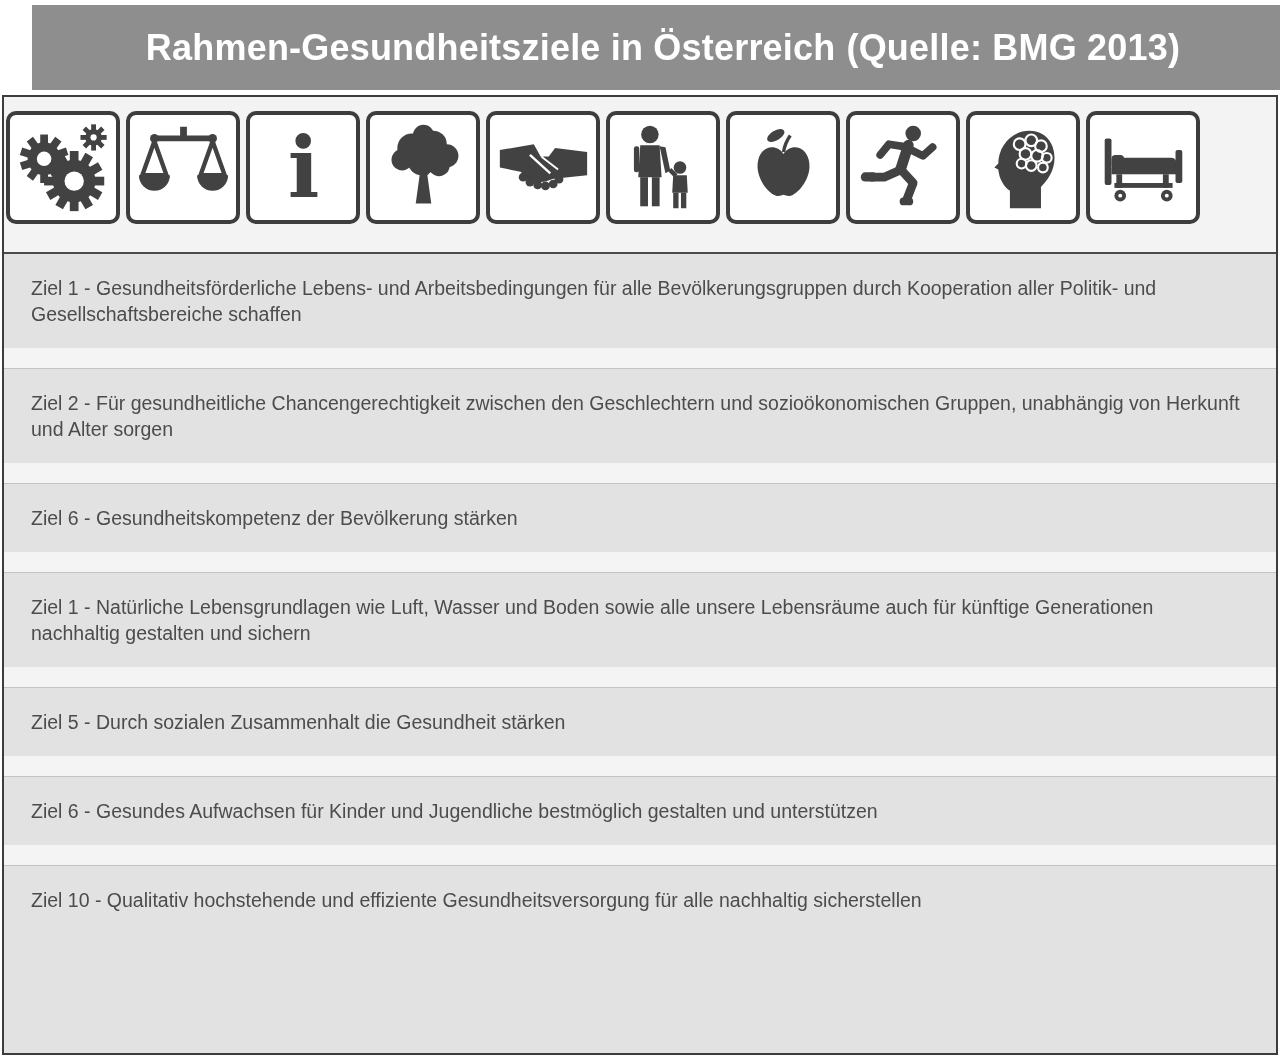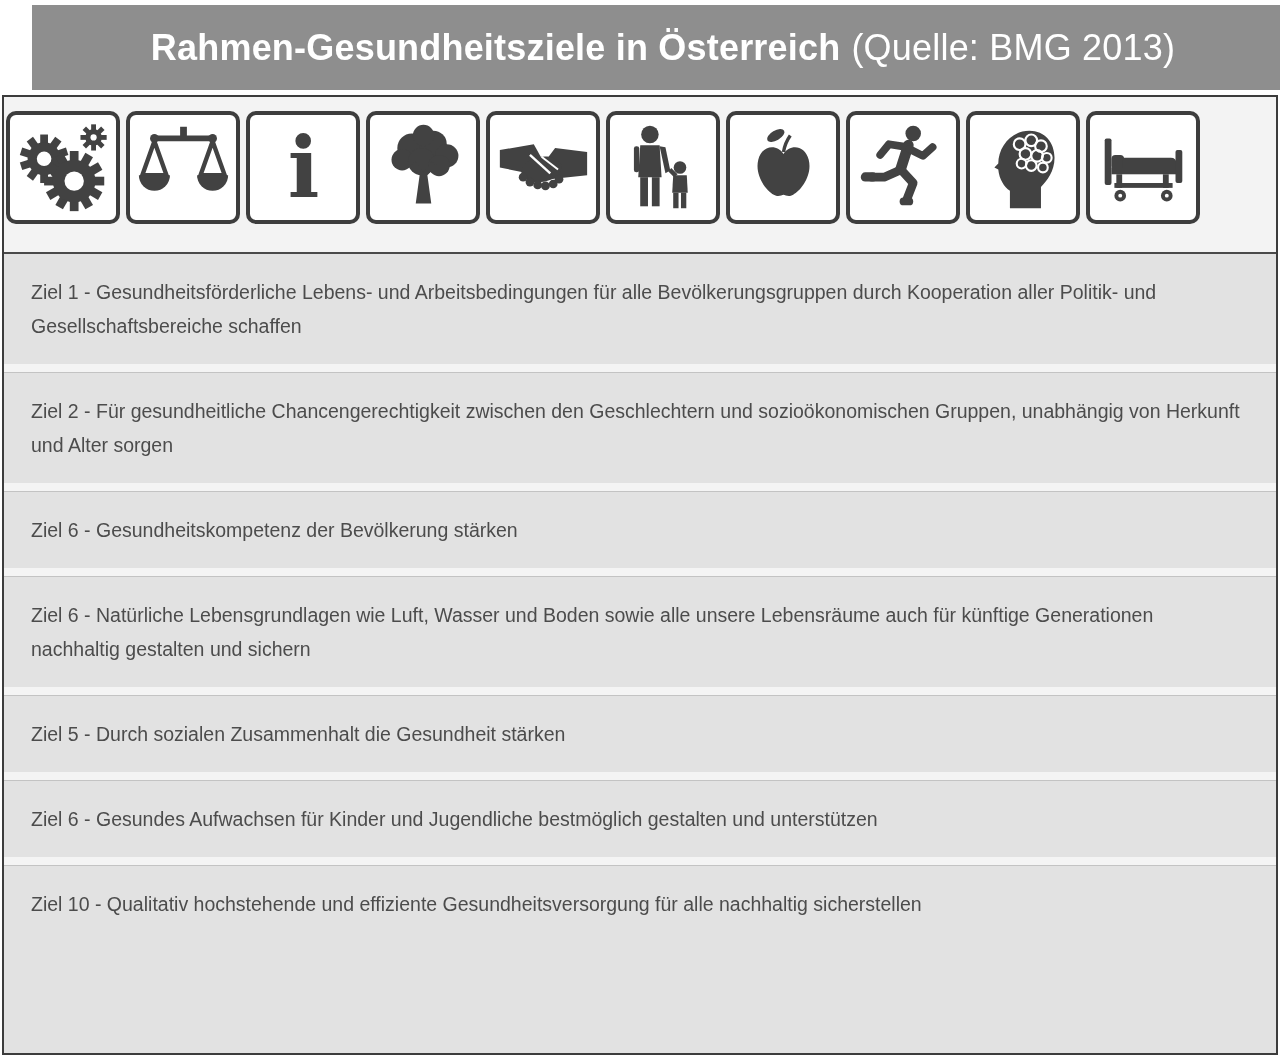--- a/index.html
+++ b/index.html
@@ -7,21 +7,21 @@
     width:1280px;height:1060px;background:#ffffff;position:relative;overflow:hidden;
     font-family:"Liberation Sans", sans-serif;
   }
   
   .header-bar{
     position:absolute;left:8px;top:5px;width:1262px;height:85px;
     background:#8e8e8e;display:flex;align-items:center;justify-content:center;
     color:#ffffff;font-size:36px;letter-spacing:0.2px;margin-left:24px;
   }
   .title-bold{font-weight:bold;}
-  .title-reg{font-weight:normal;margin-left:11px;}
+  .title-reg{font-weight:bold;margin-left:11px;}
   
   .main-box{
     position:absolute;left:2px;top:95px;width:1272px;height:956px;
     border:2px solid #3c3c3c;background:#f4f4f4;
     display:flex;flex-direction:column;box-sizing:content-box;
   }
   
   .icons-panel{
     flex:none;height:141px;background:#f3f3f3;border-bottom:2px solid #4a4a4a;
     display:flex;gap:6px;padding:14px 0 0 2px;
@@ -32,23 +32,23 @@
     display:flex;align-items:center;justify-content:center;box-sizing:content-box;
   }
   .icon-tile svg{width:99px;height:97px;display:block;}
   .ic{fill:#424242;}
   .ic-stroke{stroke:#424242;fill:none;}
   
   .goals-list{flex:1;display:flex;flex-direction:column;background:#f4f4f4;}
   .goal-row{
     flex:none;background:#e2e2e2;
     padding:21px 34px 21px 27px;
-    font-size:19.5px;line-height:34px;color:#4c4c4c;
-  }
-  .goal-row + .goal-row{margin-top:8px;border-top:1px solid #c3c3c3;}
+    font-size:19.5px;line-height:26px;color:#4c4c4c;
+  }
+  .goal-row + .goal-row{margin-top:20px;border-top:1px solid #c3c3c3;}
   .goal-row:last-child{flex:1;}
   .goal-row p{margin:0;}
 </style>
 </head>
 <body>
 
 <div class="header-bar">
   <span class="title-bold">Rahmen-Gesundheitsziele in Österreich</span>
   <span class="title-reg">(Quelle: BMG 2013)</span>
 </div>
@@ -243,21 +243,21 @@
     <div class="goal-row">
         <p>Ziel 1 - Gesundheitsförderliche Lebens- und Arbeitsbedingungen für alle Bevölkerungsgruppen durch Kooperation aller Politik- und Gesellschaftsbereiche schaffen</p>
       </div>
     <div class="goal-row">
         <p>Ziel 2 - Für gesundheitliche Chancengerechtigkeit zwischen den Geschlechtern und sozioökonomischen Gruppen, unabhängig von Herkunft und Alter sorgen</p>
       </div>
     <div class="goal-row">
         <p>Ziel 6 - Gesundheitskompetenz der Bevölkerung stärken</p>
       </div>
     <div class="goal-row">
-        <p>Ziel 6 - Natürliche Lebensgrundlagen wie Luft, Wasser und Boden sowie alle unsere Lebensräume auch für künftige Generationen nachhaltig gestalten und sichern</p>
+        <p>Ziel 1 - Natürliche Lebensgrundlagen wie Luft, Wasser und Boden sowie alle unsere Lebensräume auch für künftige Generationen nachhaltig gestalten und sichern</p>
       </div>
     <div class="goal-row">
         <p>Ziel 5 - Durch sozialen Zusammenhalt die Gesundheit stärken</p>
       </div>
     <div class="goal-row">
         <p>Ziel 6 - Gesundes Aufwachsen für Kinder und Jugendliche bestmöglich gestalten und unterstützen</p>
       </div>
     <div class="goal-row">
         <p>Ziel 10 - Qualitativ hochstehende und effiziente Gesundheitsversorgung für alle nachhaltig sicherstellen</p>
       </div>

